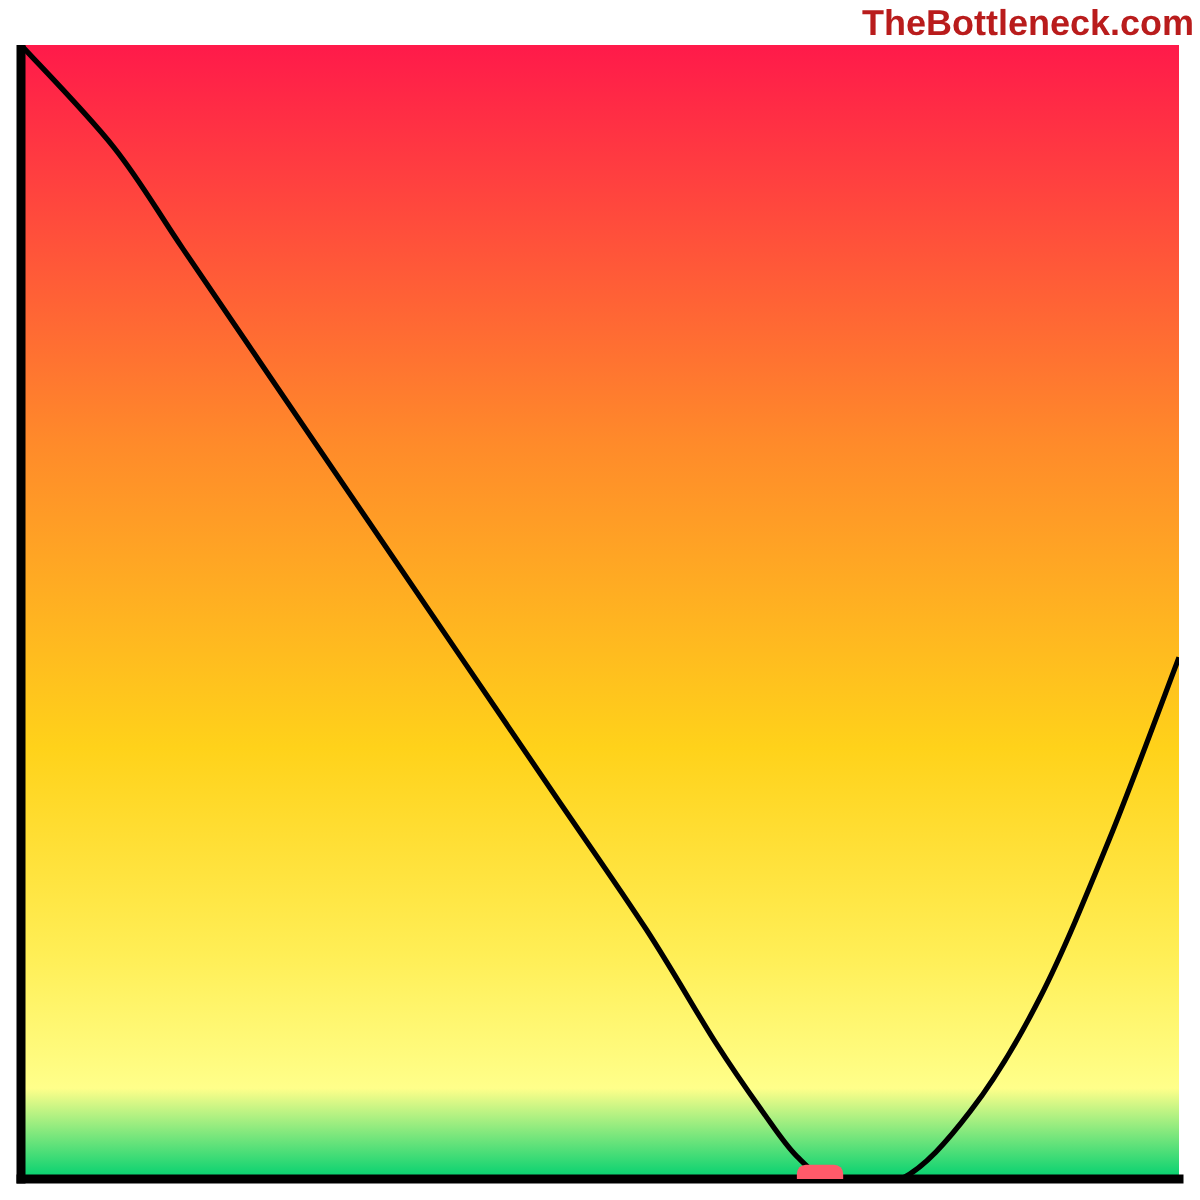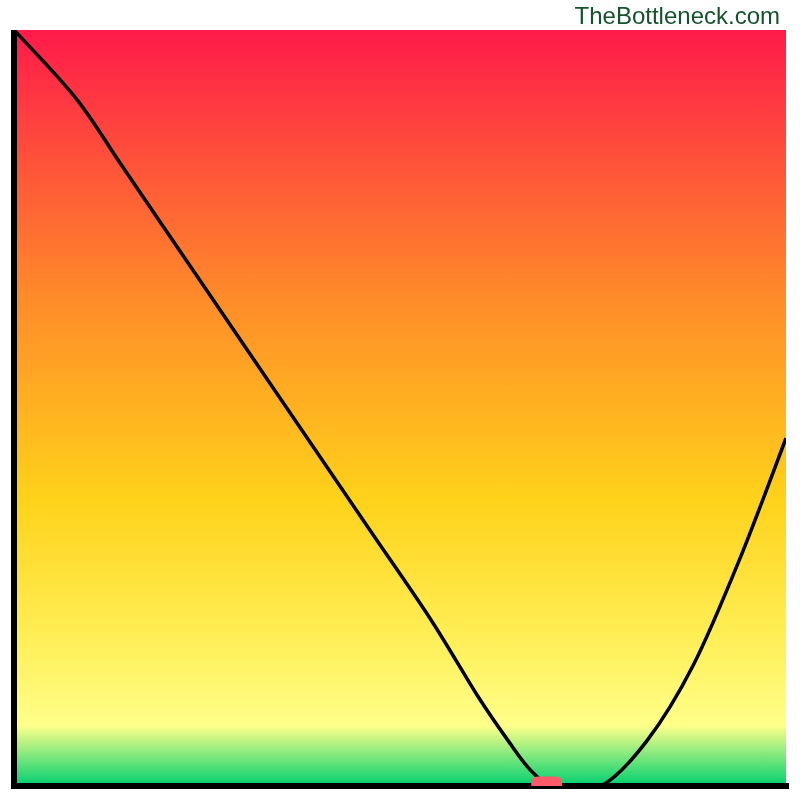--- a/index.html
+++ b/index.html
@@ -12,24 +12,24 @@
     font-family: Arial, Helvetica, sans-serif;
   }
   .stage {
     position: relative;
     width: 800px;
     height: 800px;
   }
   .watermark {
     position: absolute;
     top: 2px;
-    right: 20px;
+    right: 4px;
     font-size: 24px;
-    font-weight: 400;
-    color: #14532d;
+    font-weight: 700;
+    color: #b91c1c;
     letter-spacing: 0px;
     z-index: 10;
   }
   .plot-frame {
     position: absolute;
     left: 10px;
     top: 30px;
     width: 780px;
     height: 760px;
     box-sizing: border-box;

